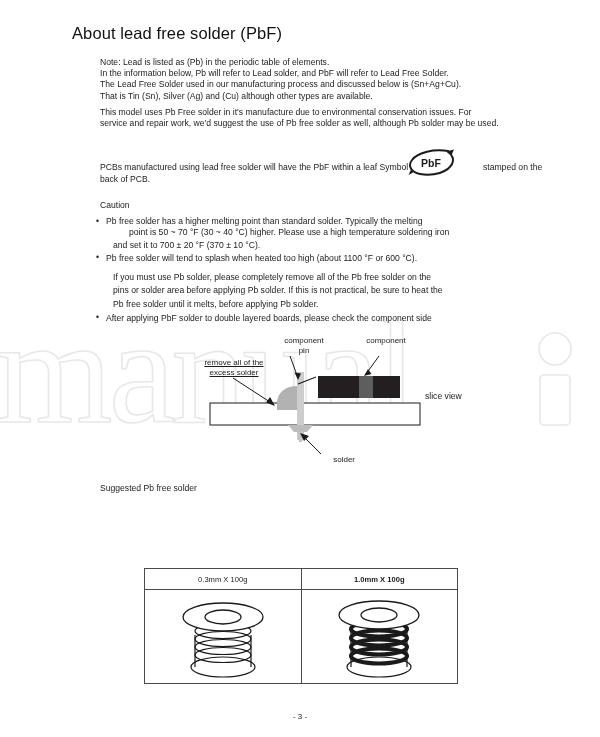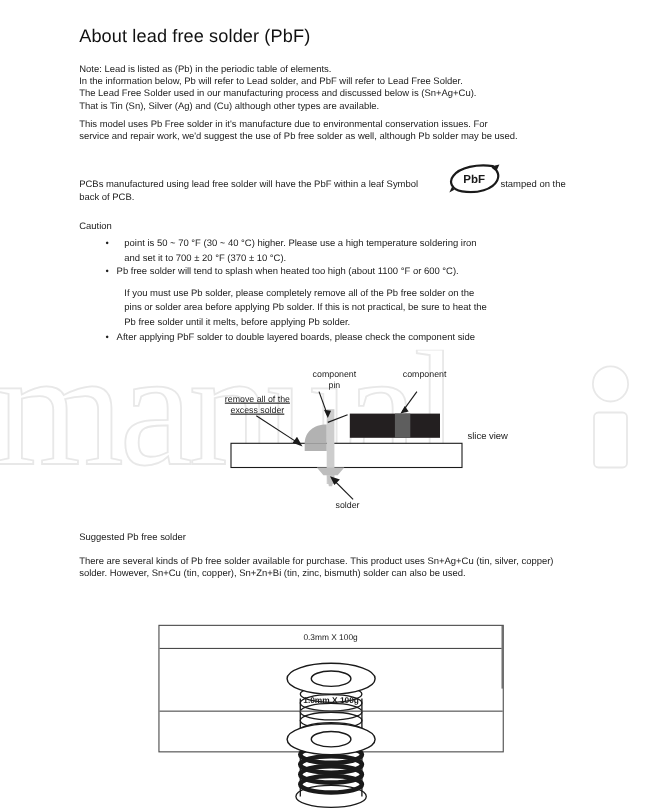--- a/index.html
+++ b/index.html
@@ -17,63 +17,64 @@
   .watermark svg{display:block;}
 
   
   .title{
     position:absolute;left:72px;top:24px;
     font-size:16.5px;font-weight:400;color:#111;letter-spacing:0.1px;
   }
   .para{
     position:absolute;font-size:8.6px;line-height:11.2px;color:#1b1b1b;
     white-space:pre-line;
+    margin-left:28px;
   }
   #note-block{left:72px;top:57px;width:440px;}
   #model-block{left:72px;top:107px;width:400px;}
   #pcb-line{left:72px;top:162px;width:330px;}
   #pcb-tail{left:72px;top:174px;width:330px;}
   #stamped-text{left:455px;top:162px;width:120px;}
   #caution-label{left:72px;top:200px;}
   #suggested-label{left:72px;top:483px;}
   #several-block{left:72px;top:505px;width:450px;}
 
   
   .bullets{position:absolute;left:96px;top:216px;width:420px;}
   .bullet{
     position:relative;padding-left:10px;font-size:8.6px;line-height:11.4px;
     color:#1b1b1b;margin-bottom:1px;
   }
   .bullet .dot{position:absolute;left:0px;top:-0.5px;font-size:8.6px;}
-  .bullet .l2{display:block;padding-left:7px;}
+  .bullet .l2{display:block;padding-left:7px;margin-left:16px;}
   .bullet .l3{display:block;padding-left:7px;margin-top:1.5px;}
   .subpara{
     font-size:8.6px;line-height:13.2px;color:#1b1b1b;
     padding-left:17px;margin-top:7px;margin-bottom:2px;white-space:pre-line;
   }
   .bullet.b3{margin-top:2px;}
 
   
   .leaf{position:absolute;left:408px;top:149px;width:48px;height:27px;z-index:2;}
 
   
   .figure{position:absolute;left:185px;top:336px;width:300px;height:136px;z-index:1;}
   .fig-lbl{
     position:absolute;font-size:8px;line-height:9.6px;color:#1b1b1b;text-align:center;
   }
   #lbl-component-pin{left:88px;top:0px;width:62px;}
   #lbl-component{left:170px;top:0px;width:62px;}
   #lbl-remove{left:10px;top:22px;width:78px;text-align:center;}
   #lbl-slice{left:240px;top:56px;width:60px;text-align:left;font-size:8.6px;}
-  #lbl-solder{left:120px;top:119px;width:50px;text-align:left;}
+  #lbl-solder{left:120px;top:119px;width:50px;text-align:right;}
 
   
   .spool-table{
     position:absolute;left:144px;top:568px;width:312px;height:114px;
-    border:1px solid #4a4a4a;display:flex;z-index:1;background:#fff;flex-direction:column;
+    border:1px solid #4a4a4a;display:flex;z-index:1;background:#fff;
   }
   .spool-cell{flex:1;position:relative;border-right:1px solid #4a4a4a;}
   .spool-cell:last-child{border-right:none;font-weight:bold;}
   .spool-head{
     height:20px;border-bottom:1px solid #4a4a4a;display:flex;
     align-items:center;justify-content:center;font-size:7.6px;color:#1b1b1b;
   }
   .spool-img{position:absolute;left:0;right:0;top:20px;bottom:0;}
   .spool-img svg{display:block;margin:0 auto;}
 
@@ -117,20 +118,21 @@
       <text x="23" y="17.5" text-anchor="middle" font-family="Liberation Sans, DejaVu Sans, sans-serif" font-size="10.5" font-weight="bold" fill="#1a1a1a">PbF</text>
     </svg>
   </div>
 
   <div class="para" id="caution-label">Caution</div>
 
   <div class="bullets">
 
     <div class="bullet b1">
       <span class="dot">•</span>
+      <span>Pb free solder has a higher melting point than standard solder. Typically the melting</span>
       <span class="l2">point is 50 ~ 70 °F (30 ~ 40 °C) higher. Please use a high temperature soldering iron</span>
       <span class="l3">and set it to 700 ± 20 °F (370 ± 10 °C).</span>
     </div>
 
     <div class="bullet b2">
       <span class="dot">•</span>
       <span>Pb free solder will tend to splash when heated too high (about 1100 °F or 600 °C).</span>
     </div>
 
     <div class="subpara">If you must use Pb solder, please completely remove all of the Pb free solder on the
@@ -178,21 +180,20 @@
     <div class="fig-lbl" id="lbl-component-pin" style="white-space:pre-line;">component
 pin</div>
     <div class="fig-lbl" id="lbl-component">component</div>
     <div class="fig-lbl" id="lbl-remove" style="white-space:pre-line;text-decoration:underline;">remove all of the
 excess solder</div>
     <div class="fig-lbl" id="lbl-slice">slice view</div>
     <div class="fig-lbl" id="lbl-solder">solder</div>
   </div>
 
   <div class="para" id="suggested-label">Suggested Pb free solder</div>
-  <div class="para" id="several-block">There are several kinds of Pb free solder available for purchase. This product uses Sn+Ag+Cu (tin, silver, copper) solder. However, Sn+Cu (tin, copper), Sn+Zn+Bi (tin, zinc, bismuth) solder can also be used.</div>
 
   <div class="spool-table">
 
     <div class="spool-cell">
       <div class="spool-head">0.3mm X 100g</div>
       <div class="spool-img">
         <svg width="100" height="92" viewBox="0 0 100 92" xmlns="http://www.w3.org/2000/svg">
           <ellipse cx="50" cy="78" rx="32" ry="10" fill="#fff" stroke="#1a1a1a" stroke-width="1.2"></ellipse>
           <path d="M22 46 L22 78 M78 46 L78 78" stroke="#1a1a1a" stroke-width="1.2" fill="none"></path>
           <ellipse cx="50" cy="66" rx="28" ry="7.5" fill="none" stroke="#1a1a1a" stroke-width="1.2"></ellipse>

